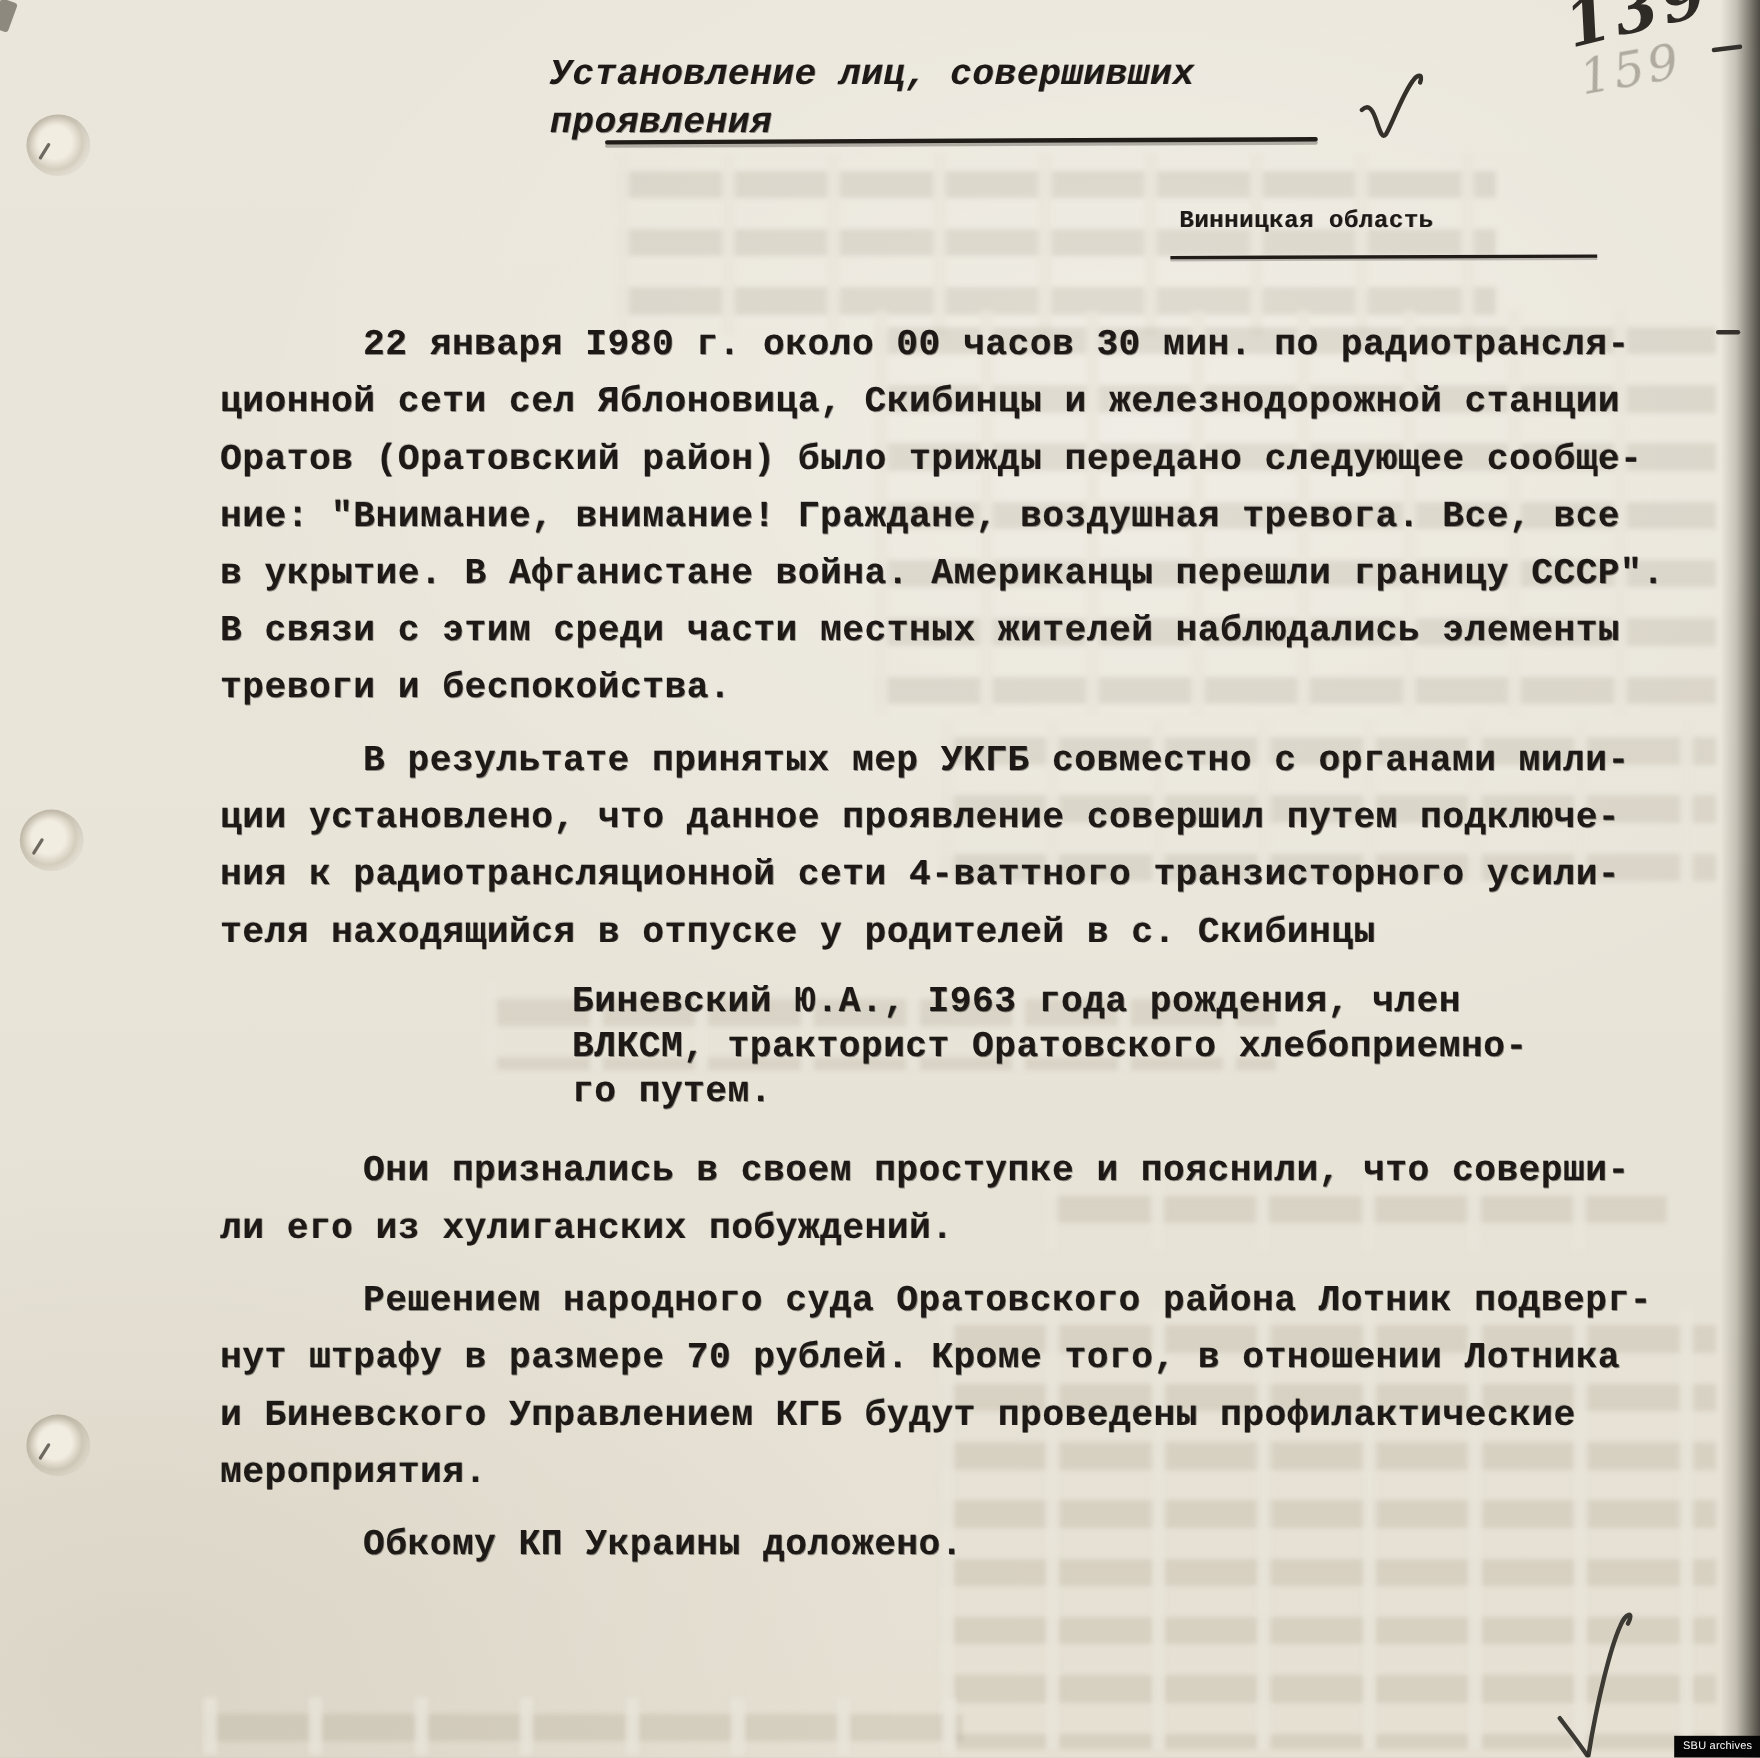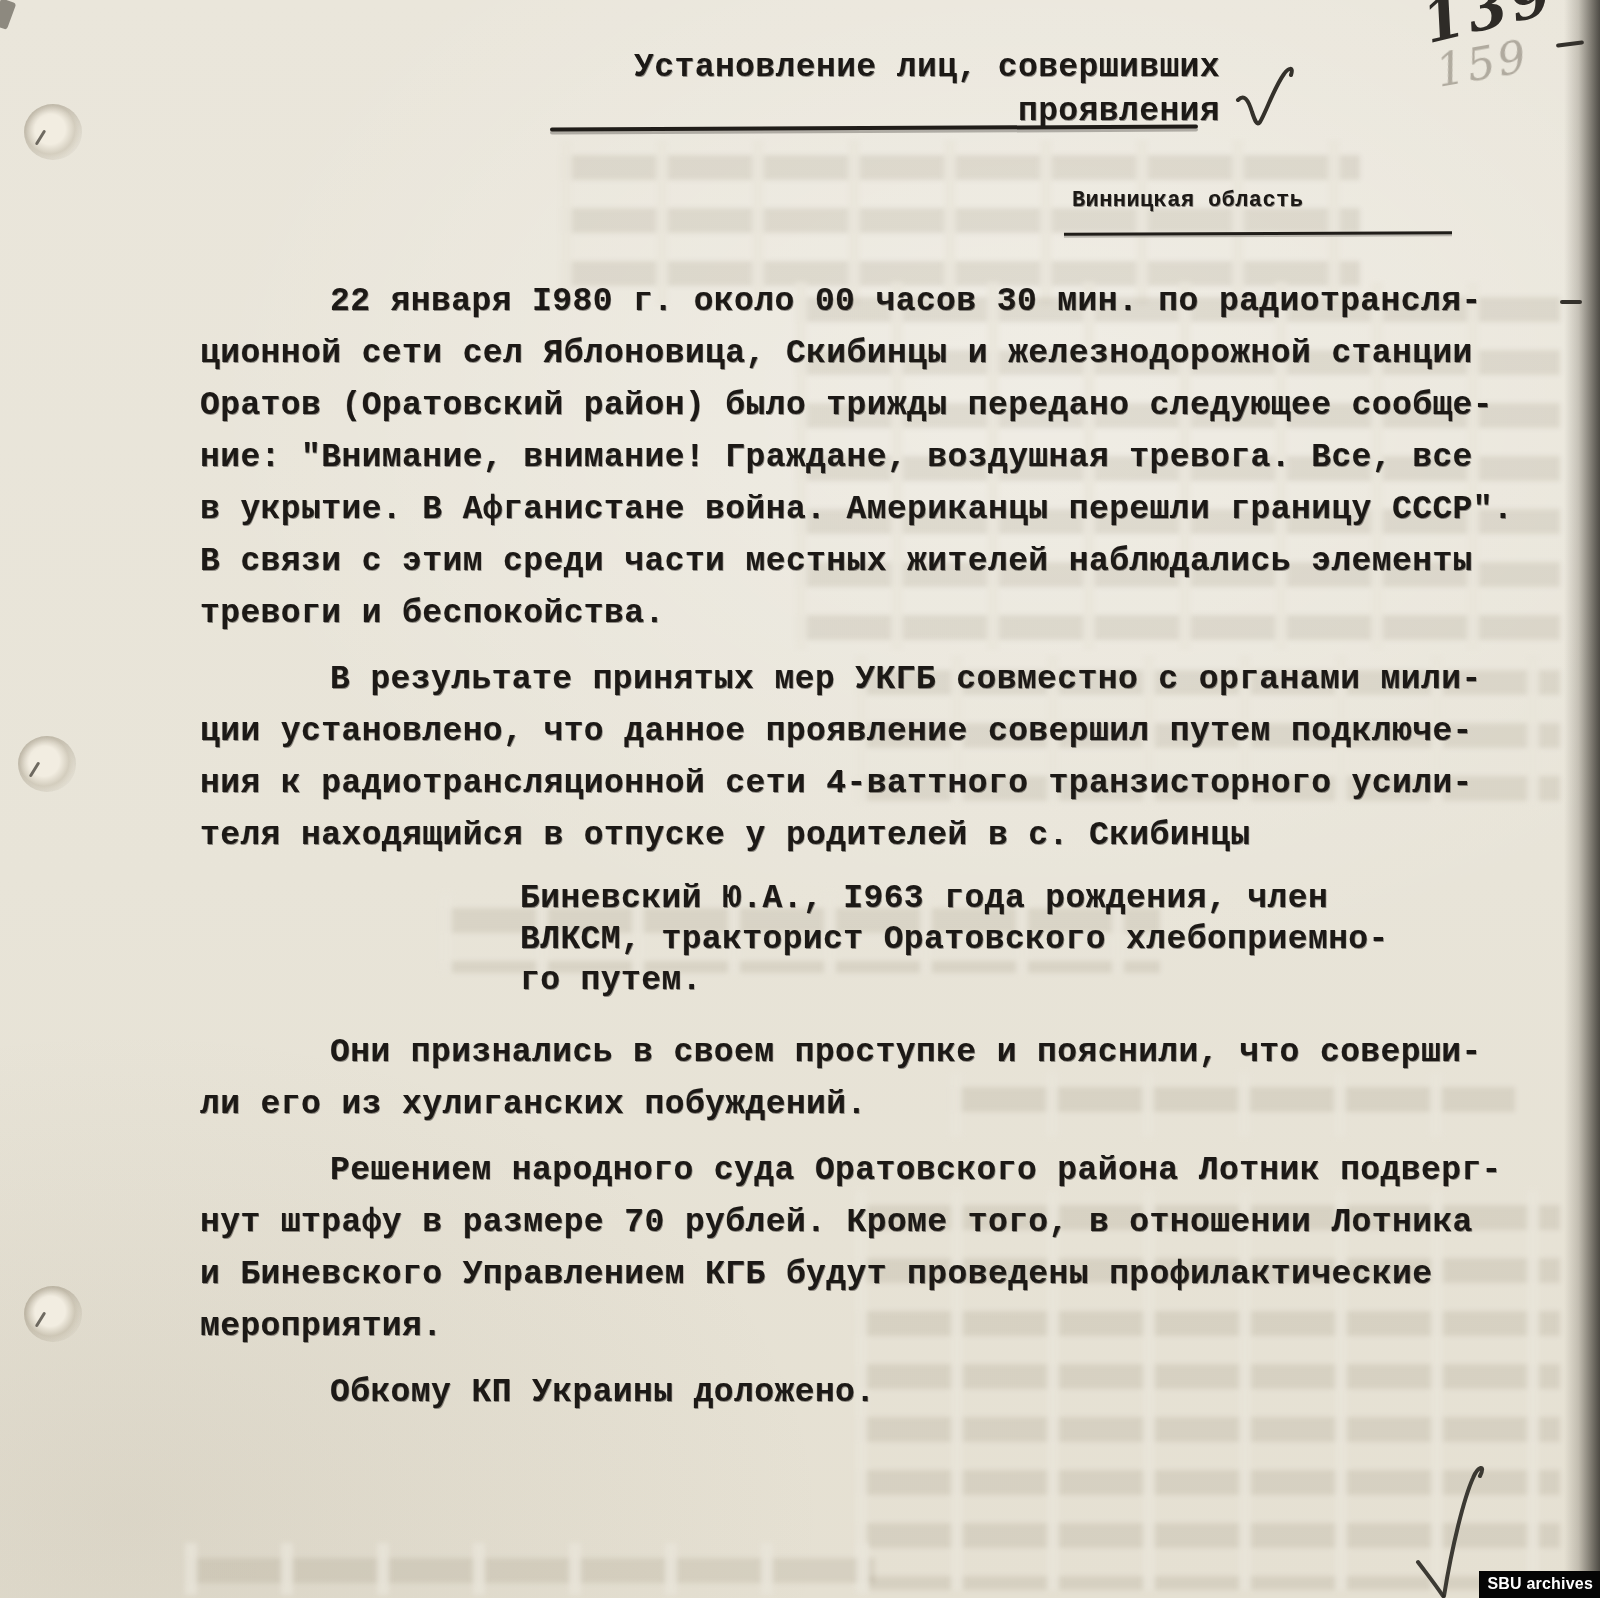--- a/index.html
+++ b/index.html
@@ -12,27 +12,28 @@
     font-family:"Liberation Mono", monospace;
     color:#1c1916;
   }
   
   .doc-body{
     position:absolute;left:200px;top:276px;width:1345px;
     font-size:33px;line-height:52px;letter-spacing:0.4px;font-weight:700;
     text-shadow:0.7px 0.7px 0 rgba(28,25,22,0.45), -0.3px -0.3px 0 rgba(28,25,22,0.2);
   }
   .tline{white-space:nowrap;}
-  .block{margin:0 0 14px 0;}
+  .block{margin:12px 0 14px 0;}
   .block.para > .tline:first-child{padding-left:130px;}
   .block.inset{margin:16px 0 26px 320px;line-height:41px;}
   .title{
-    position:absolute;left:500px;top:46px;width:720px;text-align:right;
+    position:absolute;left:500px;top:46px;width:720px;text-align:left;
     font-size:33px;line-height:44px;letter-spacing:0.4px;font-weight:700;
     text-shadow:0.7px 0.7px 0 rgba(28,25,22,0.45);
+    font-style:italic;
   }
   .title-underline{
     position:absolute;left:550px;top:126px;width:648px;height:4px;
     background:#201d19;transform:rotate(-0.25deg);border-radius:2px;
     box-shadow:0 3px 0 rgba(32,29,25,0.30);
   }
   .region{
     position:absolute;left:1072px;top:188px;
     font-size:22px;letter-spacing:0.4px;font-weight:700;white-space:nowrap;
     text-shadow:0.7px 0.7px 0 rgba(28,25,22,0.45);
@@ -91,21 +92,21 @@
   .edge-right{
     position:absolute;right:0;top:0;width:36px;height:100%;
     background:linear-gradient(90deg, rgba(90,85,75,0) 0%, rgba(112,106,95,0.30) 40%, rgba(66,62,54,0.60) 72%, rgba(38,36,31,0.80) 100%);
   }
   .edge-tick{position:absolute;background:#34312c;height:4px;border-radius:2px;}
   .t1{right:16px;top:42px;width:28px;transform:rotate(-7deg);}
   .t2{right:18px;top:300px;width:22px;}
   
   .sbu{
     position:absolute;right:0;bottom:0;background:#050505;color:#fff;
-    font-family:"Liberation Sans", sans-serif;font-weight:700;font-size:16px;
+    font-family:"Liberation Sans", sans-serif;font-weight:400;font-size:10px;
     letter-spacing:0.2px;padding:4px 7px 5px 8px;
   }
 </style>
 </head>
 <body>
 
 <div class="page">
 
   <div class="bleed b1"></div>
   <div class="bleed b2"></div>

